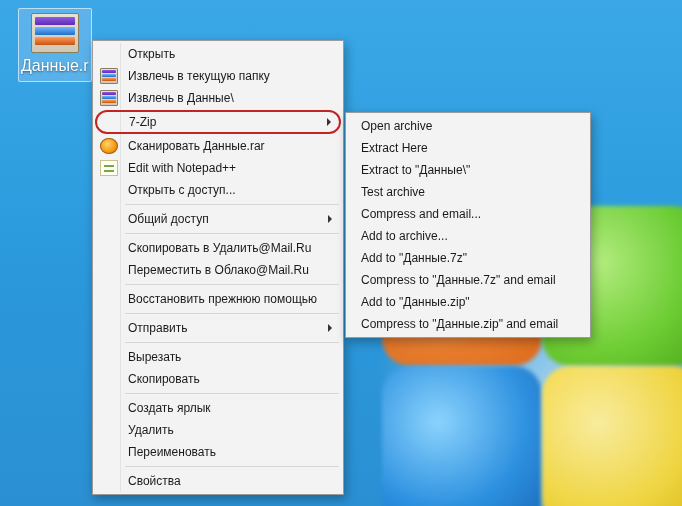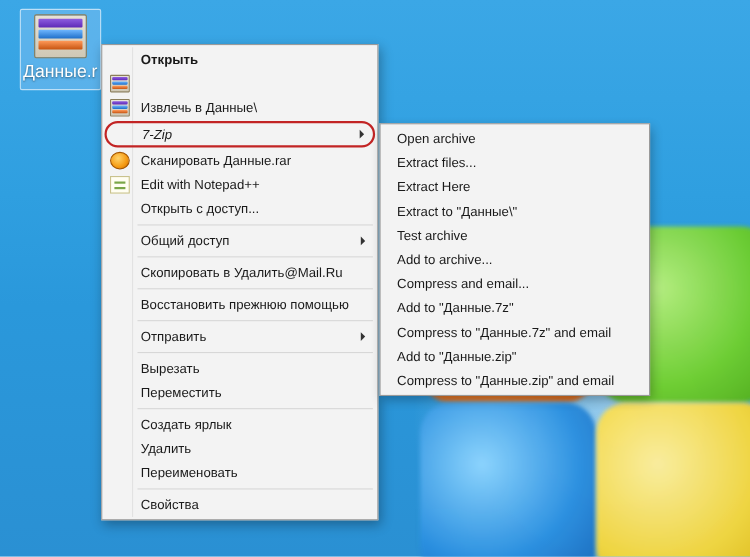--- a/index.html
+++ b/index.html
@@ -104,23 +104,22 @@
     border: 1px solid transparent;
     border-radius: 3px;
     cursor: default;
     color: #1a1a1a;
   }
   .item.highlight {
     border: 2px solid #c22424;
     border-radius: 12px;
     height: 24px;
     margin: 1px 0;
-    font-style: italic;
-  }
-  .item.bold { font-weight: 700; }
+  }
+  .item.bold { font-weight: 400; }
   .item .arrow {
     position: absolute;
     right: 8px;
     top: 50%;
     transform: translateY(-50%);
     width: 0; height: 0;
     border-left: 4px solid #333;
     border-top: 4px solid transparent;
     border-bottom: 4px solid transparent;
   }
@@ -193,20 +192,21 @@
 
   <div class="item bold">
     <span>Открыть</span>
   </div>
   <div class="item">
     <div class="ico rar">
       <div class="bk b1"></div>
         <div class="bk b2"></div>
         <div class="bk b3"></div>
     </div>
+    <span>Извлечь в текущую папку</span>
   </div>
   <div class="item">
     <div class="ico rar">
       <div class="bk b1"></div>
         <div class="bk b2"></div>
         <div class="bk b3"></div>
     </div>
     <span>Извлечь в Данные\</span>
   </div>
   <div class="item highlight">
@@ -230,41 +230,44 @@
   <div class="item">
     <span>Общий доступ</span>
     <span class="arrow"></span>
   </div>
 
   <div class="sep"></div>
 
   <div class="item">
     <span>Скопировать в Удалить@Mail.Ru</span>
   </div>
+  <div class="item">
+    <span>Переместить в Облако@Mail.Ru</span>
+  </div>
 
   <div class="sep"></div>
 
   <div class="item">
     <span>Восстановить прежнюю помощью</span>
   </div>
 
   <div class="sep"></div>
 
   <div class="item">
     <span>Отправить</span>
     <span class="arrow"></span>
   </div>
 
   <div class="sep"></div>
 
   <div class="item">
     <span>Вырезать</span>
   </div>
   <div class="item">
-    <span>Переместить</span>
+    <span>Скопировать</span>
   </div>
 
   <div class="sep"></div>
 
   <div class="item">
     <span>Создать ярлык</span>
   </div>
   <div class="item">
     <span>Удалить</span>
   </div>
@@ -278,38 +281,35 @@
     <span>Свойства</span>
   </div>
 </div>
 
 <div class="menu sub">
 
   <div class="item">
     <span>Open archive</span>
   </div>
   <div class="item">
-    <span>Extract files...</span>
-  </div>
-  <div class="item">
     <span>Extract Here</span>
   </div>
   <div class="item">
     <span>Extract to "Данные\"</span>
   </div>
   <div class="item">
     <span>Test archive</span>
   </div>
   <div class="item">
+    <span>Compress and email...</span>
+  </div>
+  <div class="item">
     <span>Add to archive...</span>
   </div>
   <div class="item">
-    <span>Compress and email...</span>
-  </div>
-  <div class="item">
     <span>Add to "Данные.7z"</span>
   </div>
   <div class="item">
     <span>Compress to "Данные.7z" and email</span>
   </div>
   <div class="item">
     <span>Add to "Данные.zip"</span>
   </div>
   <div class="item">
     <span>Compress to "Данные.zip" and email</span>

